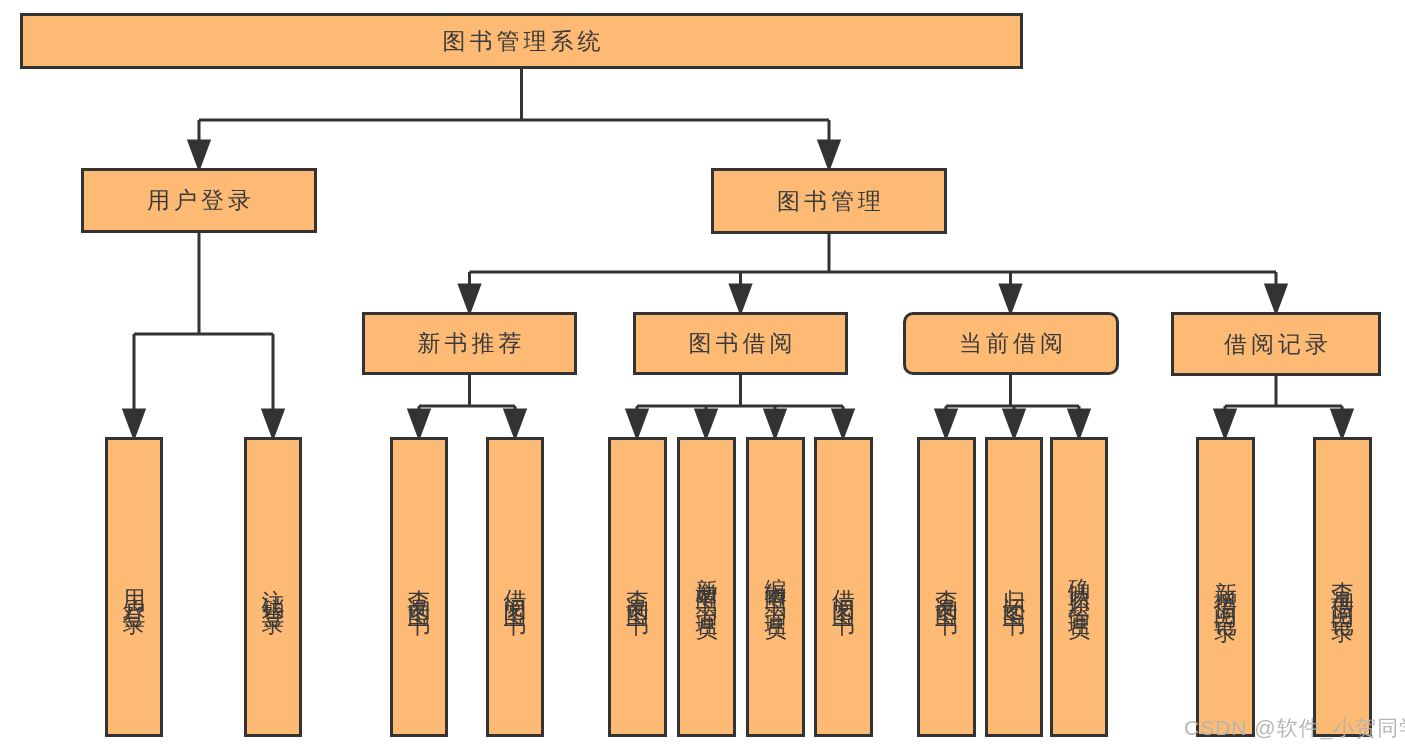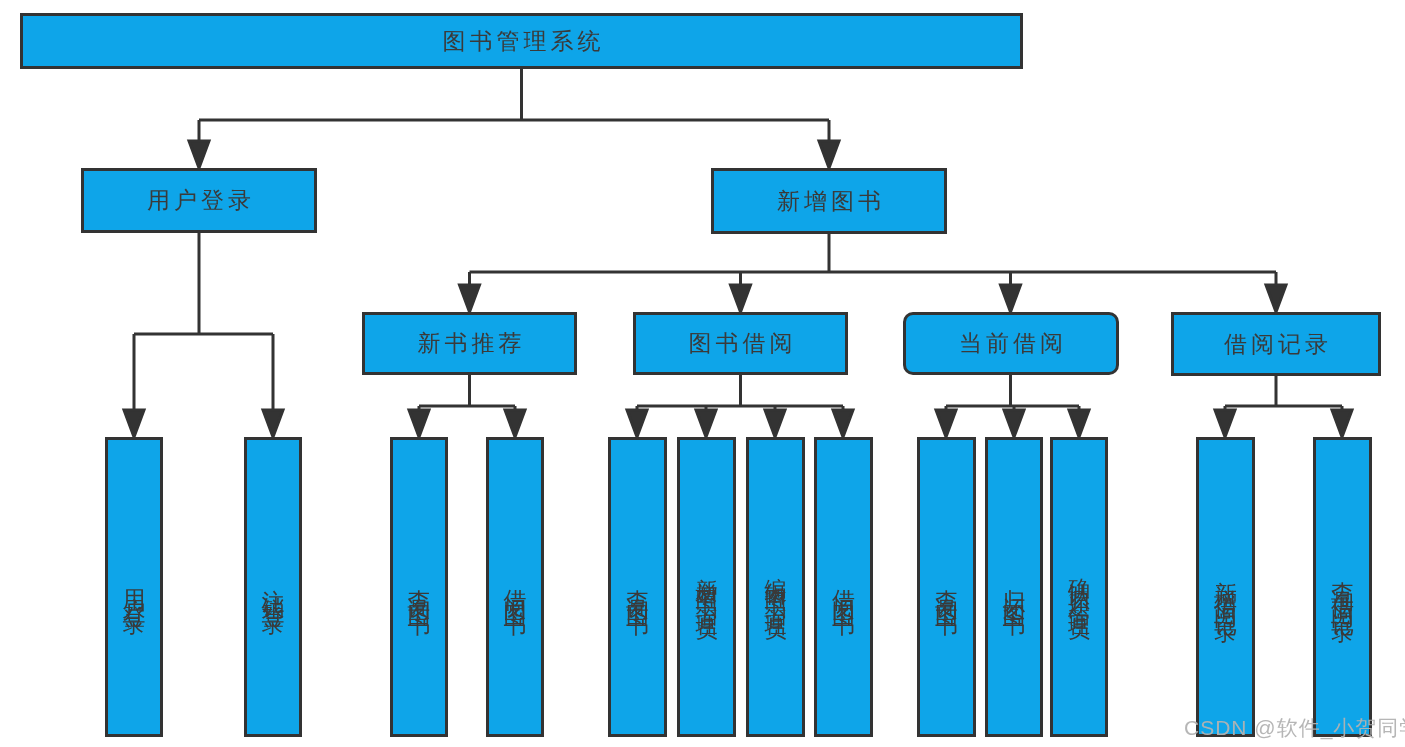--- a/index.html
+++ b/index.html
@@ -14,21 +14,21 @@
   .connectors {
     position: absolute;
     left: 0; top: 0;
     width: 1405px; height: 747px;
     pointer-events: none;
   }
   .node {
     position: absolute;
     box-sizing: border-box;
     border: 3px solid #333333;
-    background: #0ea5e9;
+    background: #fdba74;
     display: flex;
     align-items: center;
     justify-content: center;
     color: #3a3a3a;
     font-size: 23px;
     line-height: 1;
   }
   .node.h span {
     letter-spacing: 4px;
     text-indent: 4px;
@@ -115,21 +115,21 @@
   </svg>
 
   <div class="node h" style="left:20px; top:13px; width:1003px; height:56px;">
     <span>图书管理系统</span>
   </div>
 
   <div class="node h" style="left:81px; top:168px; width:236px; height:65px;">
     <span>用户登录</span>
   </div>
   <div class="node h" style="left:711px; top:168px; width:236px; height:66px;">
-    <span>新增图书</span>
+    <span>图书管理</span>
   </div>
 
   <div class="node h" style="left:633px; top:312px; width:215px; height:63px;">
     <span>图书借阅</span>
   </div>
   <div class="node h" style="left:362px; top:312px; width:215px; height:63px;">
     <span>新书推荐</span>
   </div>
   <div class="node h" style="left:903px; top:312px; width:216px; height:63px;border-radius:10px;">
     <span>当前借阅</span>

